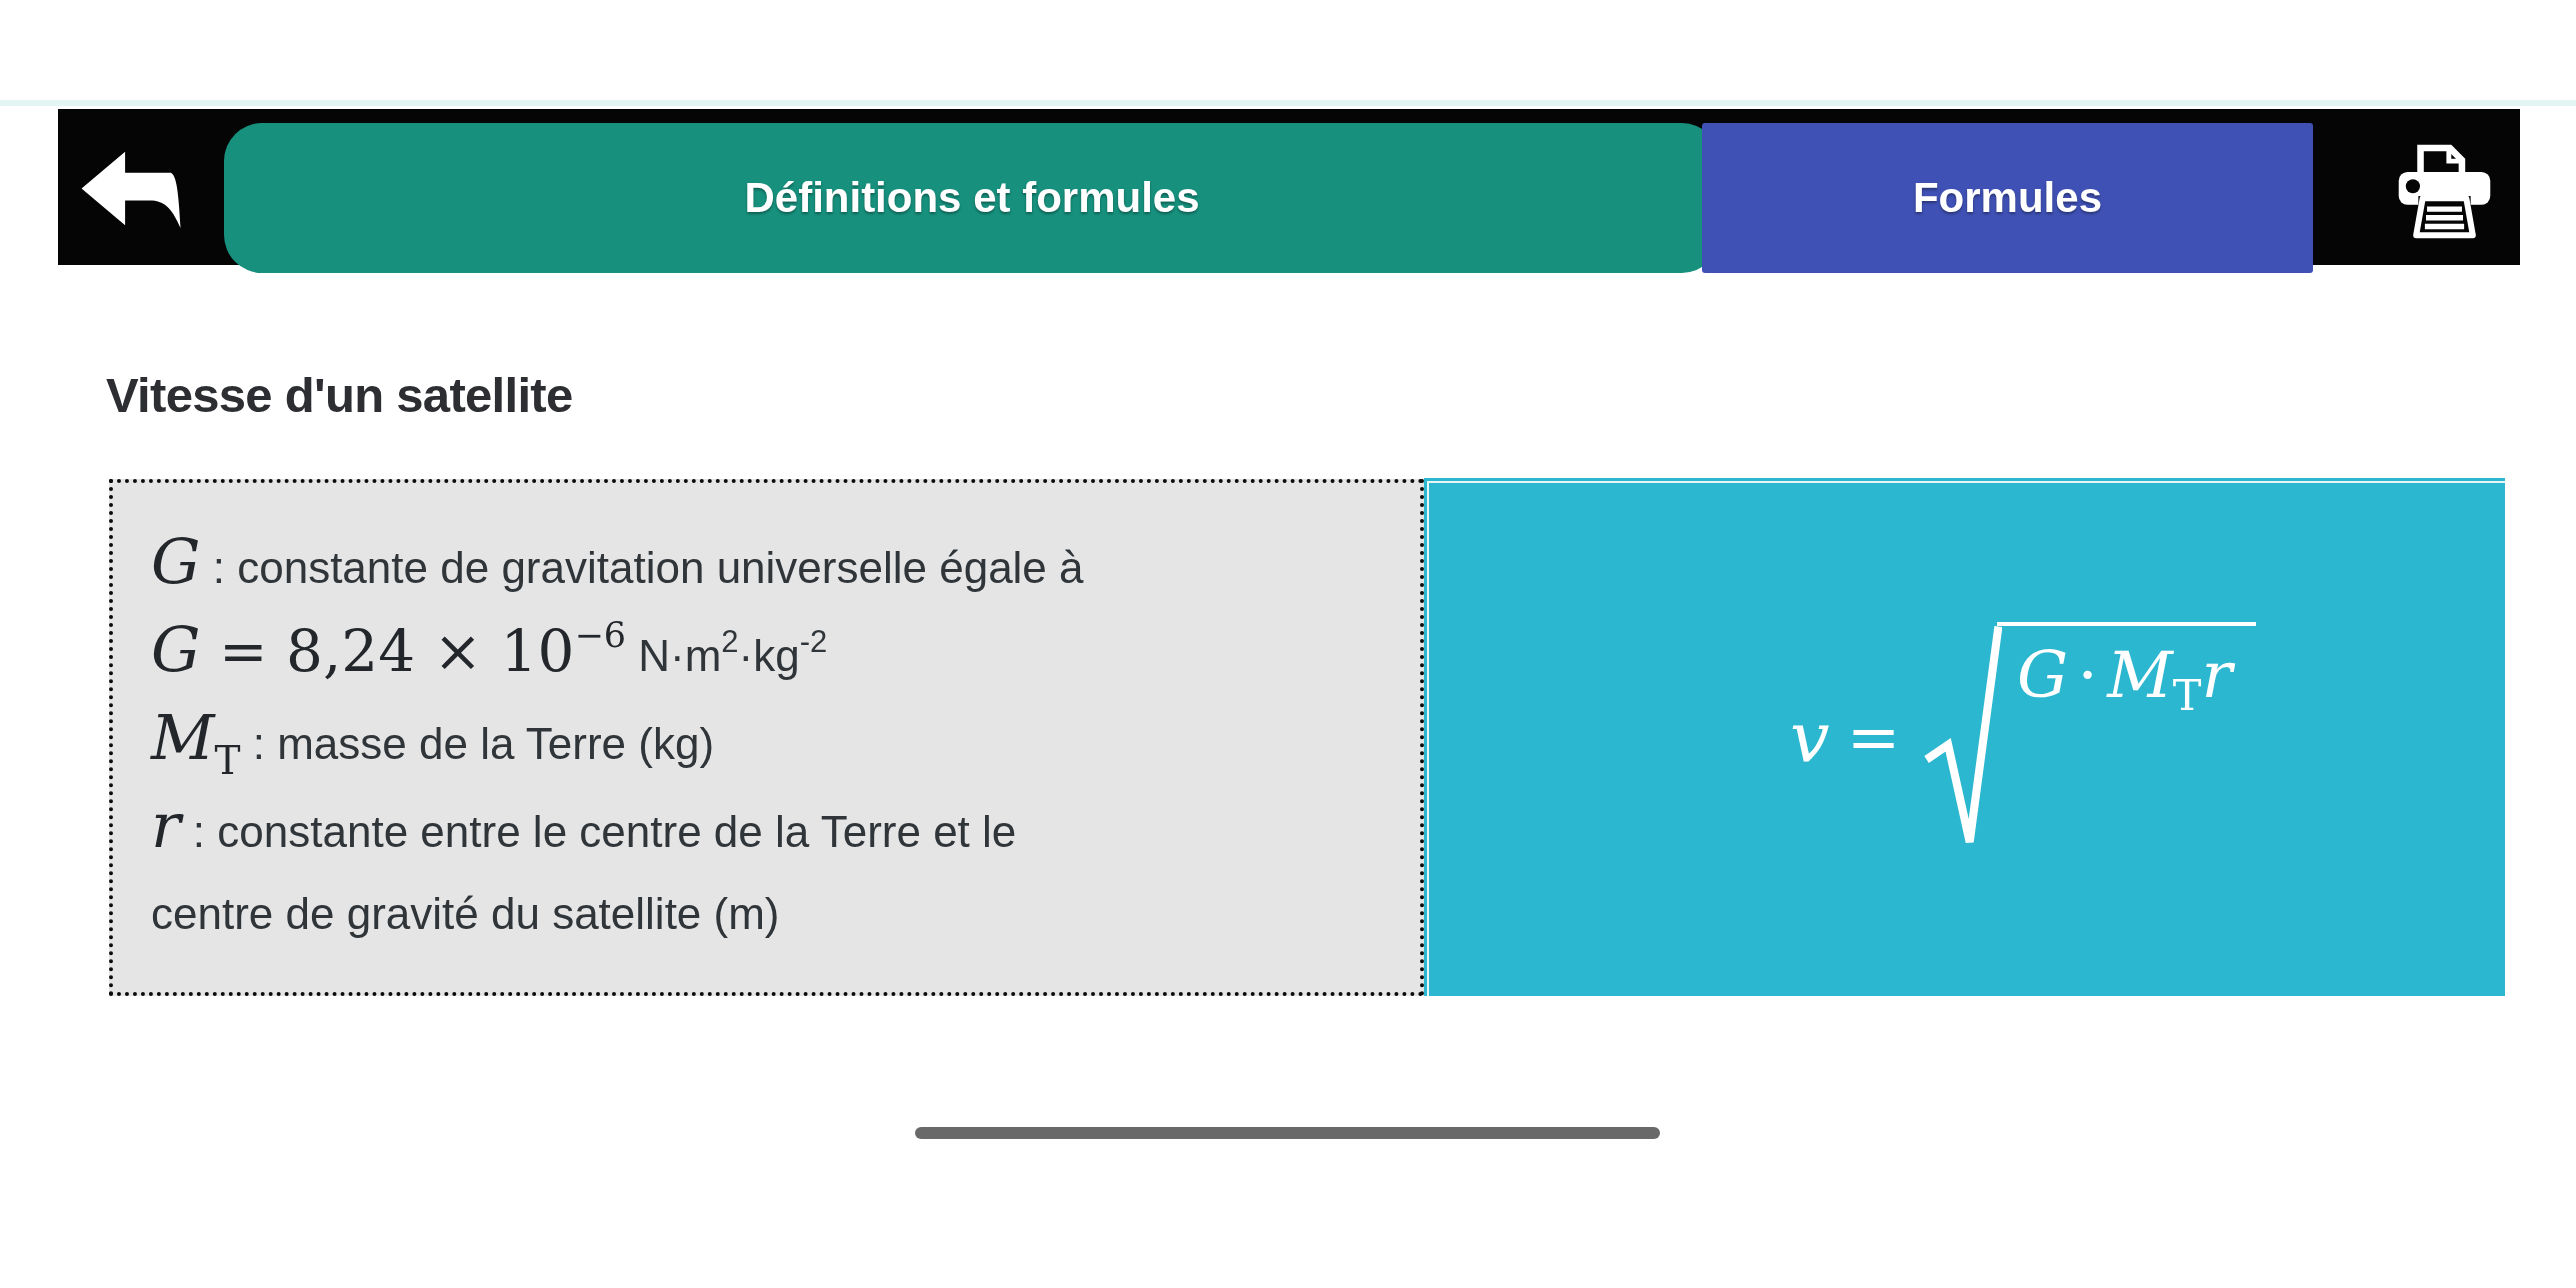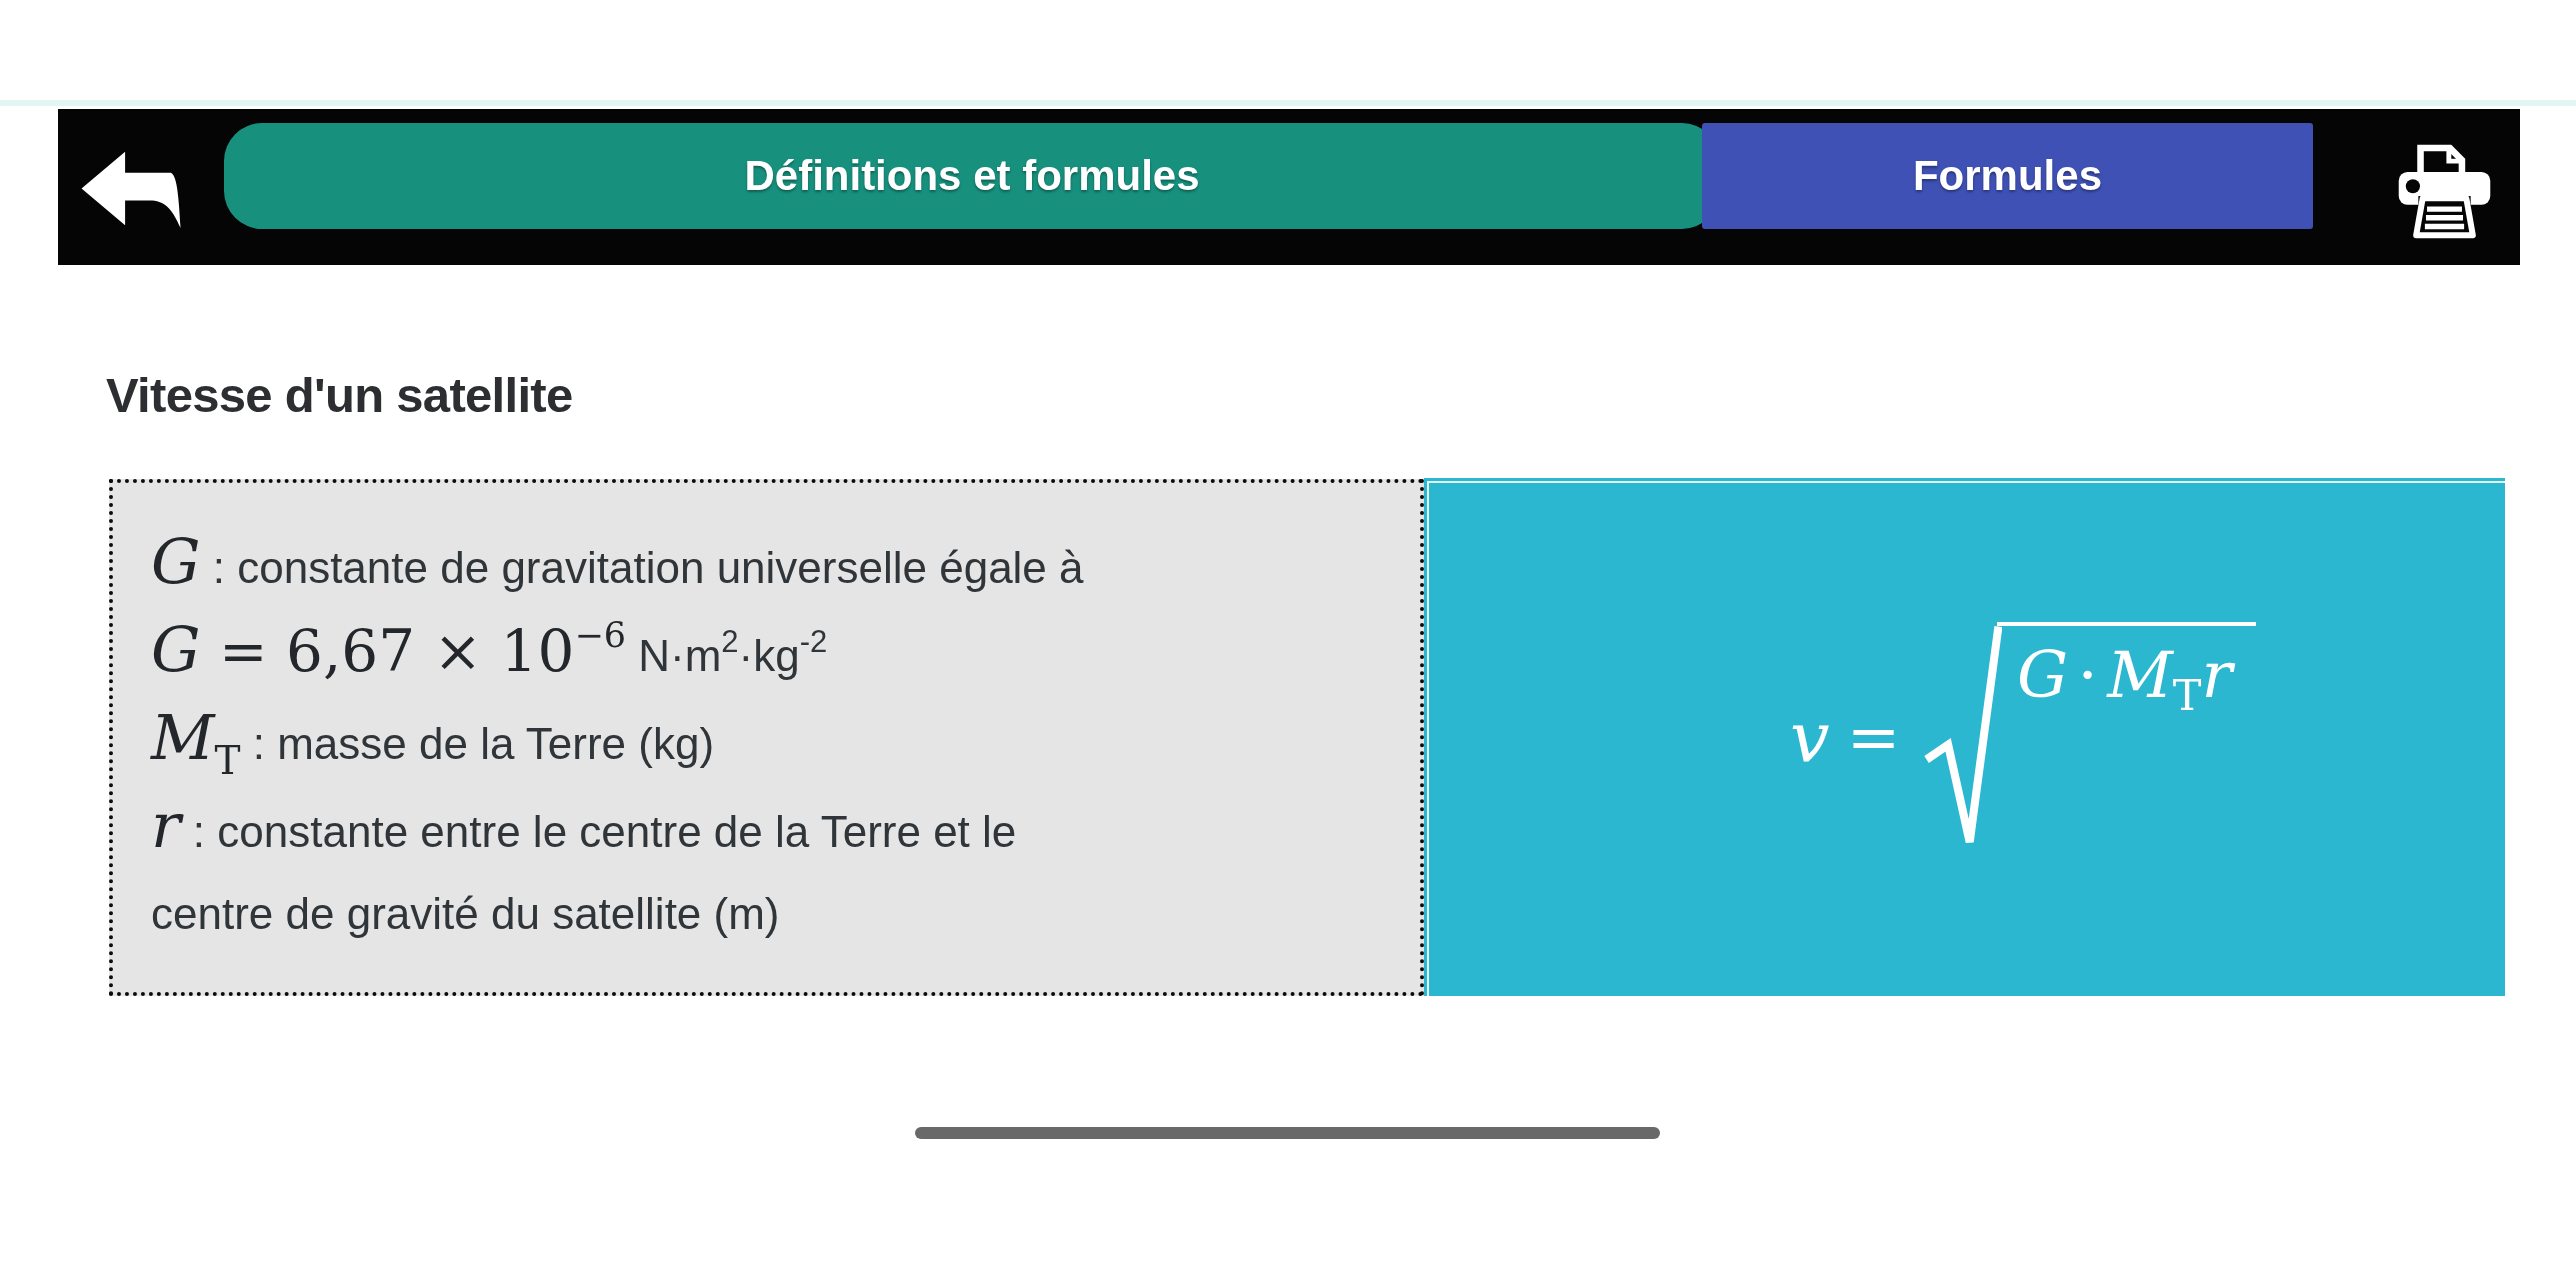--- a/index.html
+++ b/index.html
@@ -20,21 +20,21 @@
     position:absolute;left:58px;top:109px;width:2462px;height:156px;
     background:#050505;
   }
   .back-button{
     position:absolute;left:14.8px;top:29.5px;width:124px;height:99px;
     cursor:pointer;
   }
   .back-button svg{width:100%;height:100%;}
 
   .pill-button{
-    position:absolute;top:14px;height:106px;
+    position:absolute;top:14px;height:150px;
     display:flex;align-items:center;justify-content:center;
     color:#ffffff;font-weight:bold;font-size:42px;
     text-shadow:0 2px 2.7px rgba(0,0,0,0.35);
     cursor:pointer;box-sizing:border-box;
   }
   .btn-definitions{
     left:166px;width:1496px;background:#17917E;border-radius:38px;
   }
   .btn-formules{
     left:1644px;width:611px;background:#3F51B5;border-radius:3px;
@@ -157,21 +157,21 @@
     </span>
   </div>
 
 </div>
 
 <h1 class="page-title">Vitesse d'un satellite</h1>
 
 <div class="def-box">
   <div class="def-line"><span class="mi">G</span><span> : constante de gravitation universelle égale à</span></div>
 
-  <div class="def-line"><span class="mi">G</span><span class="mn"> = 6,67 × 10</span><span class="msup">−6</span><span> N·m</span><span class="usup">2</span><span>·kg</span><span class="usup">-2</span></div>
+  <div class="def-line"><span class="mi">G</span><span class="mn"> = 8,24 × 10</span><span class="msup">−6</span><span> N·m</span><span class="usup">2</span><span>·kg</span><span class="usup">-2</span></div>
 
   <div class="def-line"><span class="mi">M</span><span class="msub">T</span><span> : masse de la Terre (kg)</span></div>
 
   <div class="def-line"><span class="mi">r</span><span> : constante entre le centre de la Terre et le</span></div>
 
   <div class="def-line"><span>centre de gravité du satellite (m)</span></div>
 </div>
 
 <div class="formula-box">
   <div class="inner-hairline"></div>

